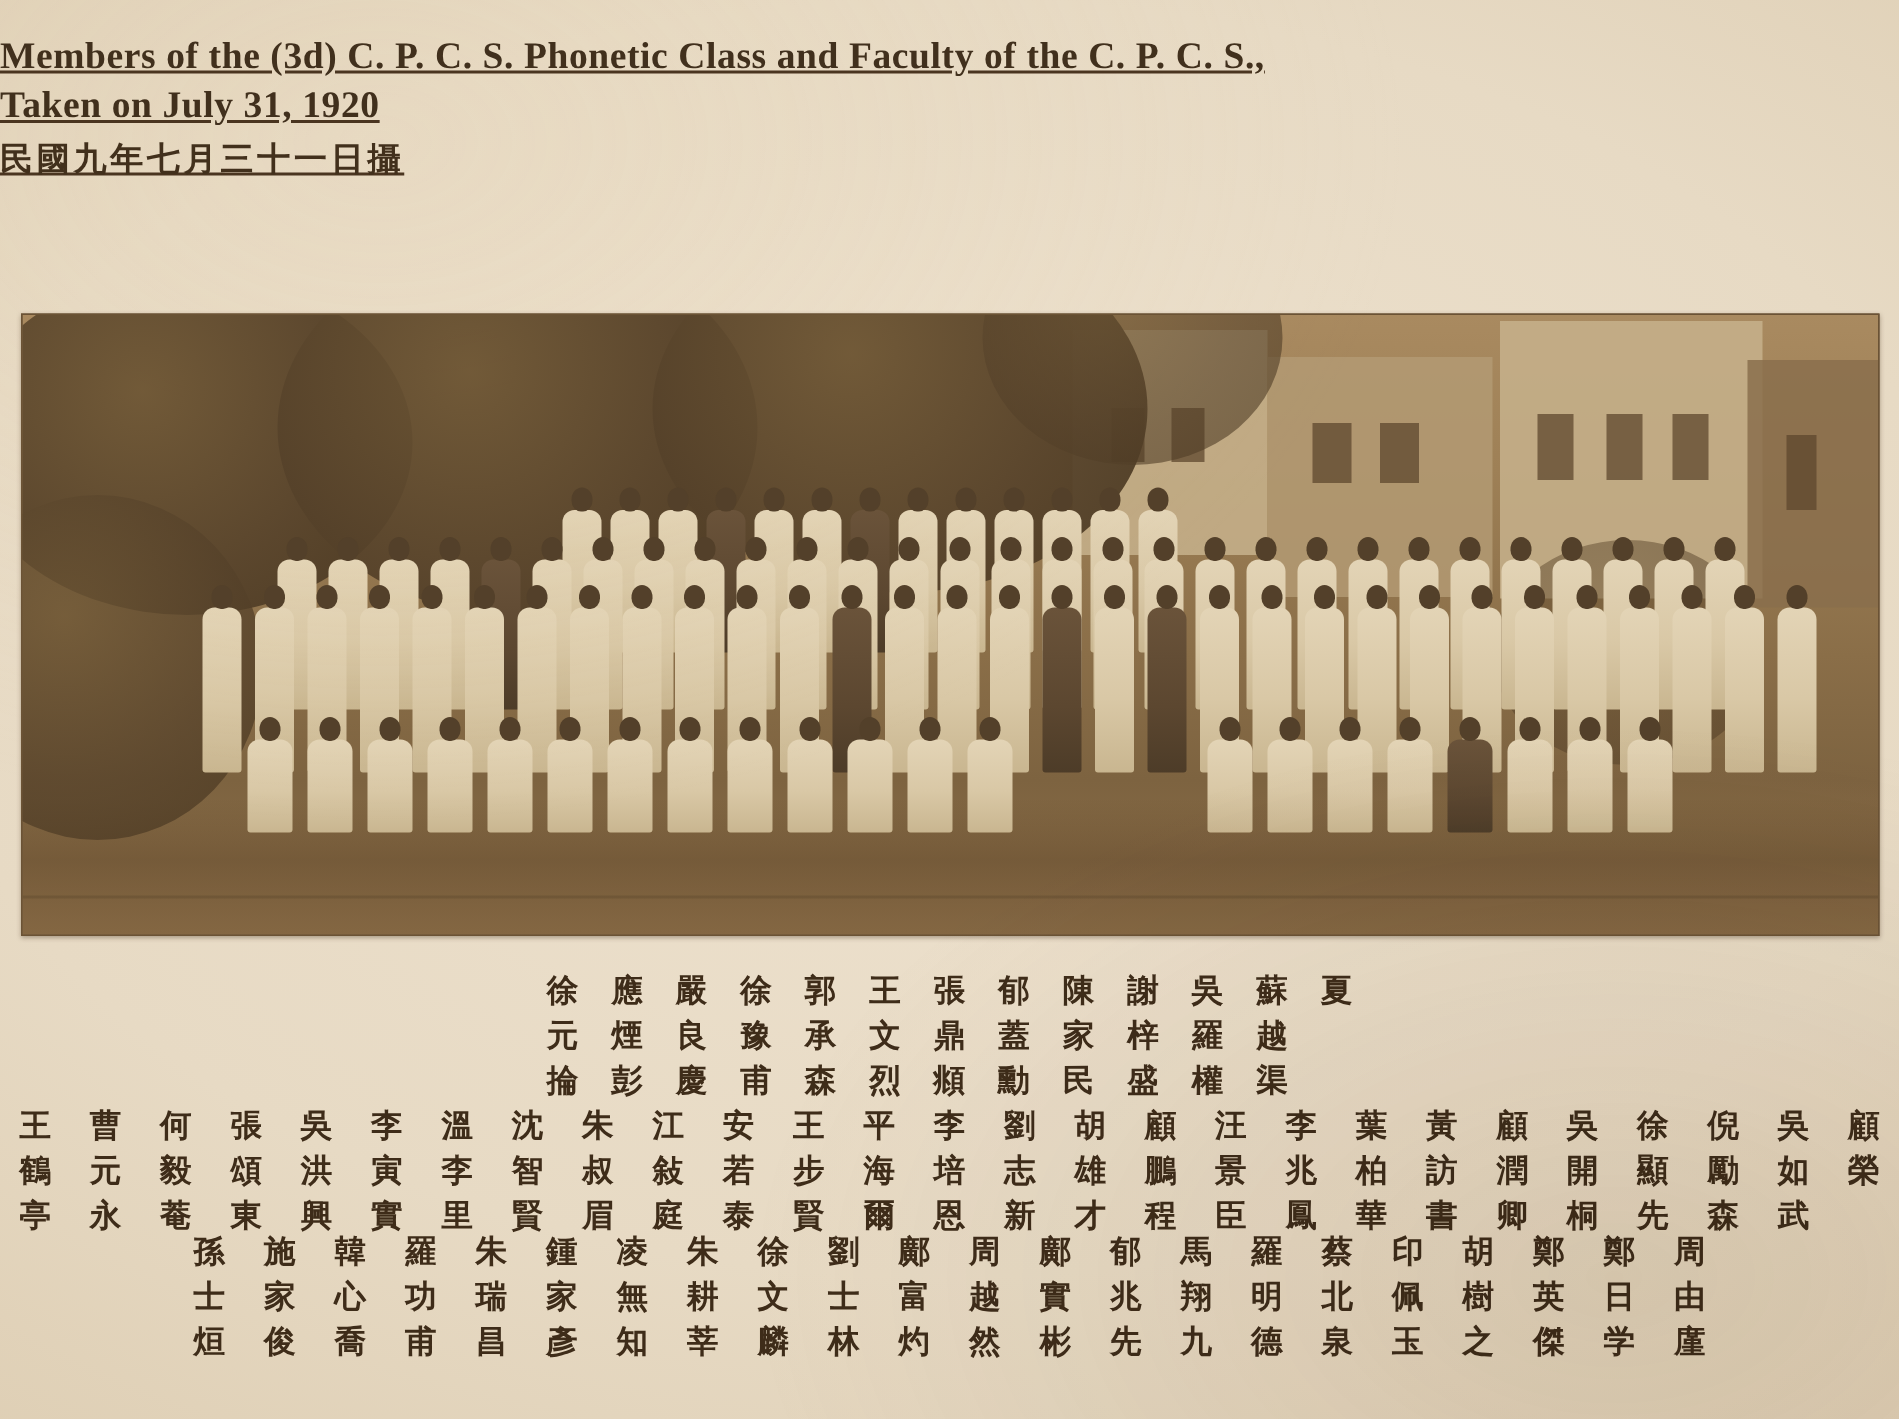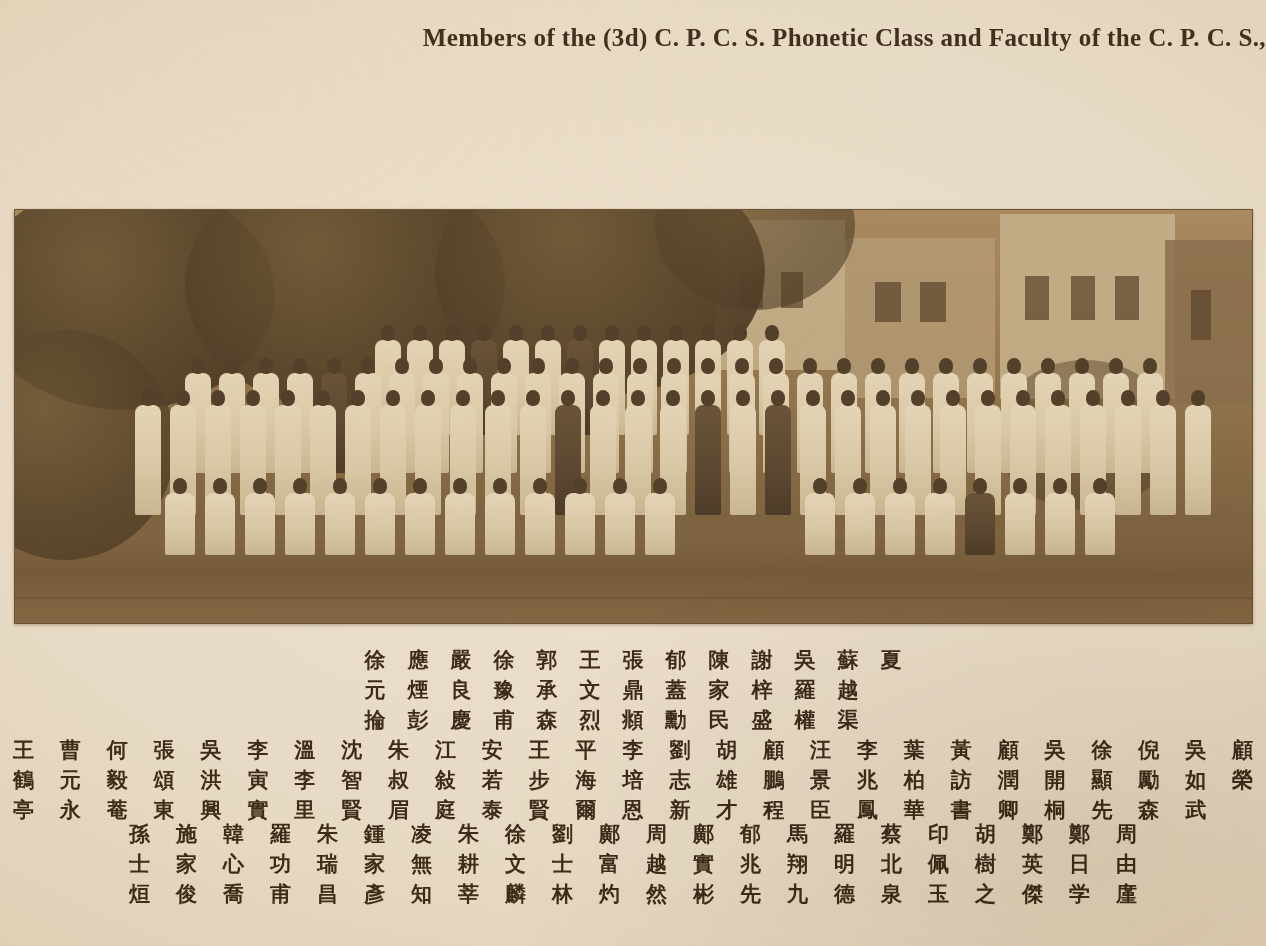--- a/index.html
+++ b/index.html
@@ -31,22 +31,23 @@
       radial-gradient(ellipse 70% 60% at 85% 90%, rgba(120,90,55,0.18), rgba(120,90,55,0) 65%);
     mix-blend-mode: multiply;
     opacity: .7;
   }
 
   .title-block {
     position: absolute;
     top: 22px;
     left: 0;
     width: 100%;
-    text-align: right;
+    text-align: left;
     color: #4a3520;
+    text-decoration: underline;
   }
   .title-en-1 {
     font-size: 25px;
     font-weight: bold;
     letter-spacing: .4px;
     line-height: 1.25;
     color: #41301d;
   }
   .title-en-2 {
     font-size: 25px;
@@ -188,20 +189,22 @@
   #row-bot { top: 820px; }
   #row-bot .name-col { width: 47px; }
 </style>
 </head>
 <body>
 
 <div class="page">
 
   <div class="title-block">
     <div class="title-en-1">Members of the (3d) C. P. C. S. Phonetic Class and Faculty of the C. P. C. S.,</div>
+    <div class="title-en-2">Taken on July 31, 1920</div>
+    <div class="title-cn-2">民國九年七月三十一日攝</div>
   </div>
 
   <div class="photo-frame">
     <div class="photo">
 
       <div class="bld light" style="left:700px; top:10px; width:130px; height:150px;"></div>
       <div class="bld" style="left:830px; top:28px; width:150px; height:160px;"></div>
       <div class="bld light" style="left:985px; top:4px; width:175px; height:185px;"></div>
       <div class="bld dark" style="left:1150px; top:30px; width:90px; height:165px;"></div>
       <div class="win" style="left:726px; top:62px; width:22px; height:36px;"></div>

